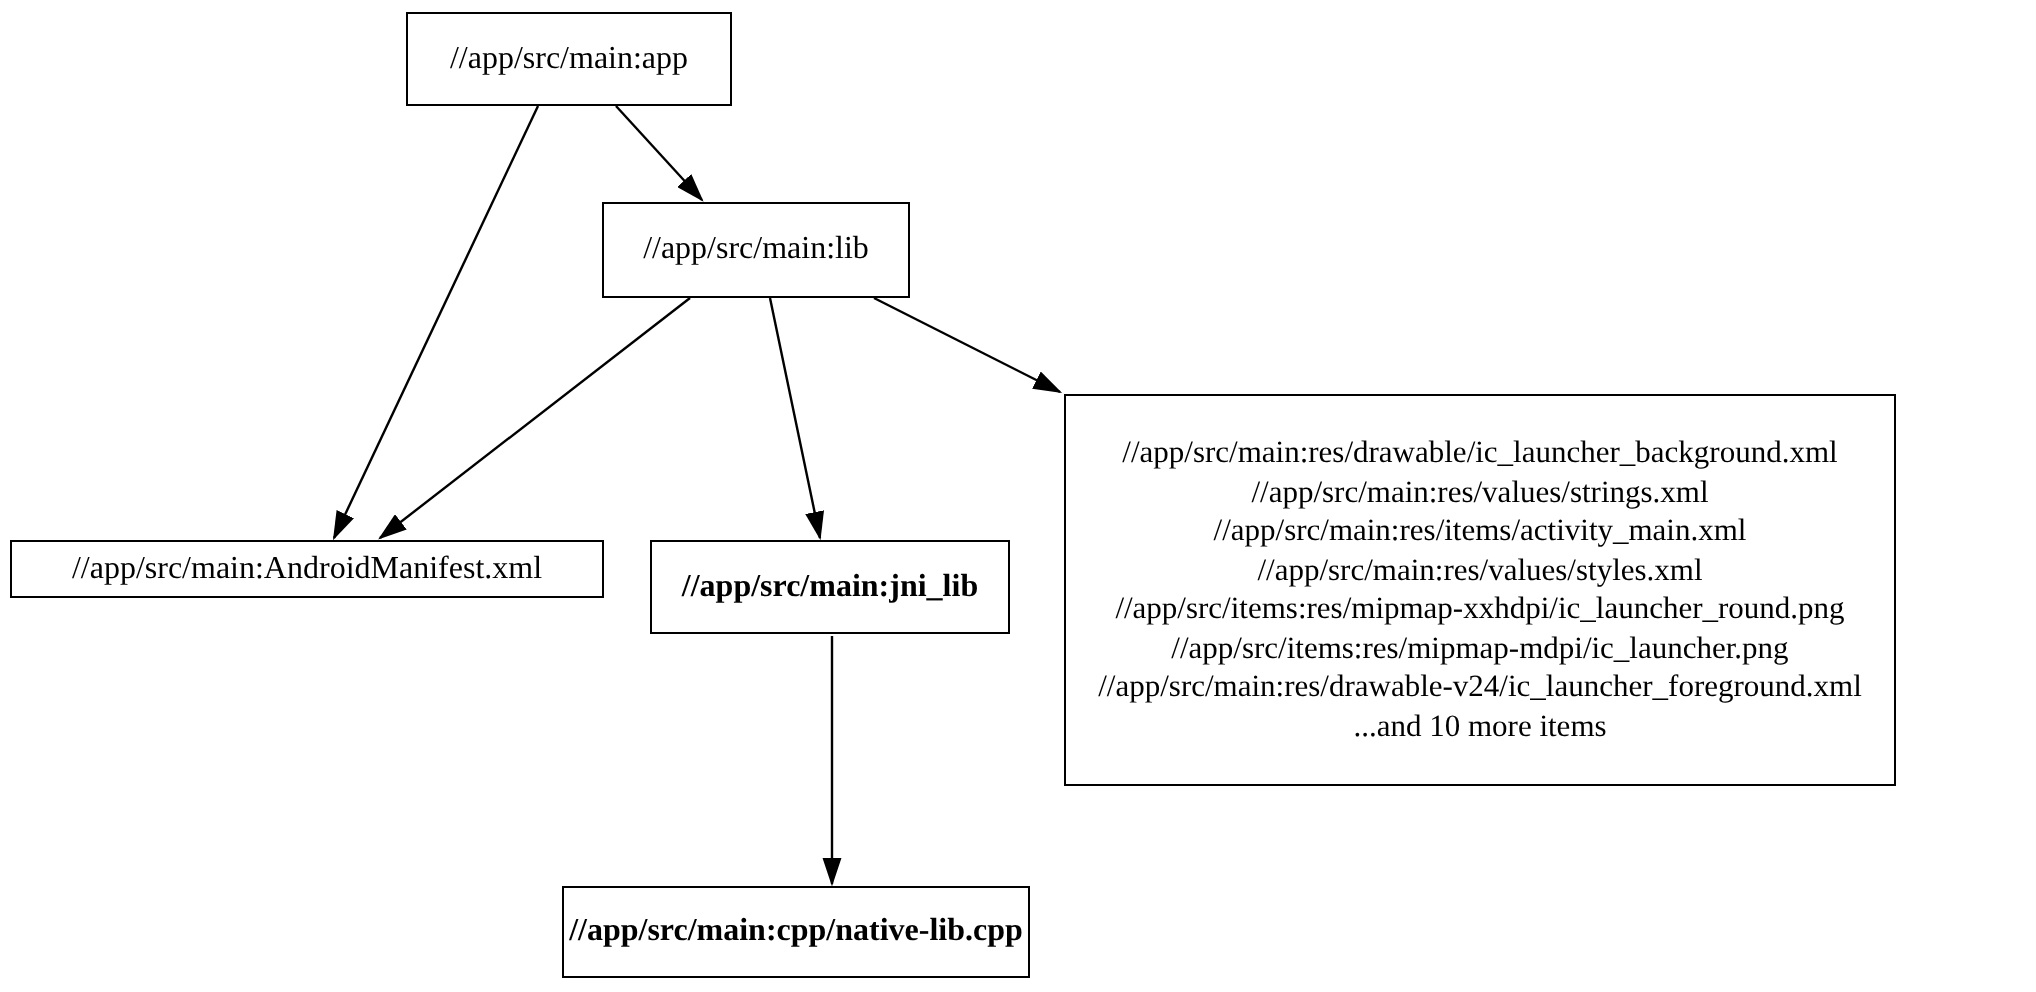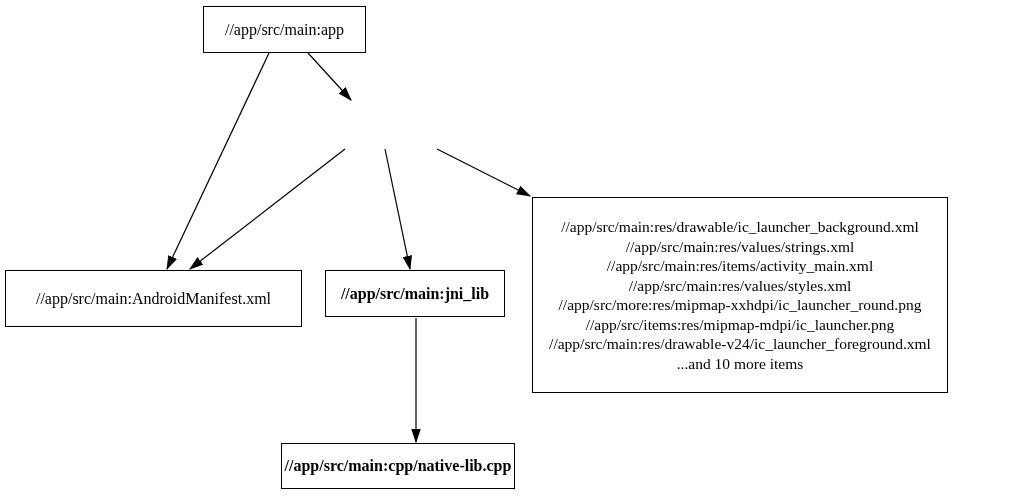--- a/index.html
+++ b/index.html
@@ -37,21 +37,21 @@
     line-height: 1.2;
     white-space: nowrap;
   }
   .node.multiline {
     flex-direction: column;
     line-height: 19.5px;
     font-size: 15.5px;
   }
   .node-app        { left: 203px; top: 6px;   width: 163px; height: 47px; }
   .node-lib        { left: 301px; top: 101px; width: 154px; height: 48px; }
-  .node-manifest   { left: 5px;   top: 270px; width: 297px; height: 57px; }
+  .node-manifest   { left: 5px;   top: 270px; width: 297px; height: 29px; }
   .node-jni-lib    { left: 325px; top: 270px; width: 180px; height: 47px; font-weight: bold; }
   .node-resources  { left: 532px; top: 197px; width: 416px; height: 196px; }
   .node-native-lib { left: 281px; top: 443px; width: 234px; height: 46px; font-weight: bold; }
   .res-line {
     display: block;
   }
 </style>
 </head>
 <body>
 
@@ -68,35 +68,38 @@
     <line x1="345" y1="149" x2="190" y2="269" stroke="#000000" stroke-width="1.2" marker-end="url(#arrow)"></line>
     <line x1="385" y1="149" x2="410" y2="269" stroke="#000000" stroke-width="1.2" marker-end="url(#arrow)"></line>
     <line x1="437" y1="149" x2="530" y2="196" stroke="#000000" stroke-width="1.2" marker-end="url(#arrow)"></line>
     <line x1="416" y1="318" x2="416" y2="442" stroke="#000000" stroke-width="1.2" marker-end="url(#arrow)"></line>
   </svg>
 
   <div class="node node-app">
     <span>//app/src/main:app</span>
   </div>
 
+  <div class="node node-lib">
+    <span>//app/src/main:lib</span>
+  </div>
 
   <div class="node node-manifest">
     <span>//app/src/main:AndroidManifest.xml</span>
   </div>
 
   <div class="node node-jni-lib">
     <span>//app/src/main:jni_lib</span>
   </div>
 
   <div class="node node-resources multiline">
     <span class="res-line">//app/src/main:res/drawable/ic_launcher_background.xml</span>
     <span class="res-line">//app/src/main:res/values/strings.xml</span>
     <span class="res-line">//app/src/main:res/items/activity_main.xml</span>
     <span class="res-line">//app/src/main:res/values/styles.xml</span>
-    <span class="res-line">//app/src/more:res/mipmap-xxhdpi/ic_launcher_round.png</span>
+    <span class="res-line">//app/src/items:res/mipmap-xxhdpi/ic_launcher_round.png</span>
     <span class="res-line">//app/src/items:res/mipmap-mdpi/ic_launcher.png</span>
     <span class="res-line">//app/src/main:res/drawable-v24/ic_launcher_foreground.xml</span>
     <span class="res-line">...and 10 more items</span>
   </div>
 
   <div class="node node-native-lib">
     <span>//app/src/main:cpp/native-lib.cpp</span>
   </div>
 
 </div>

